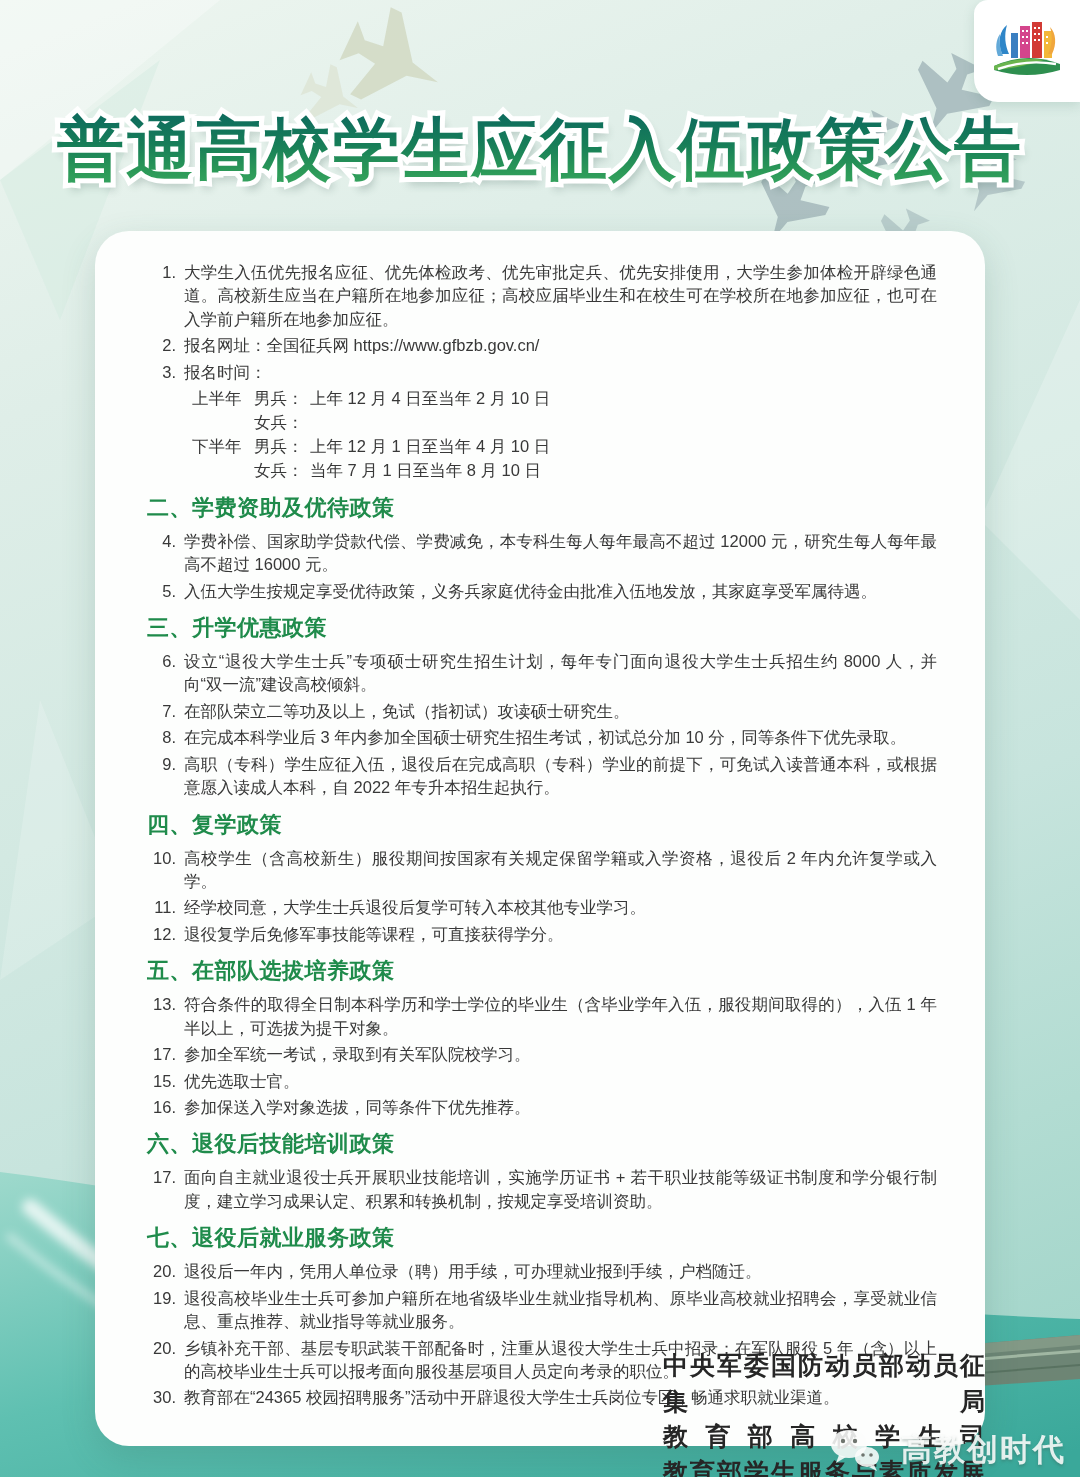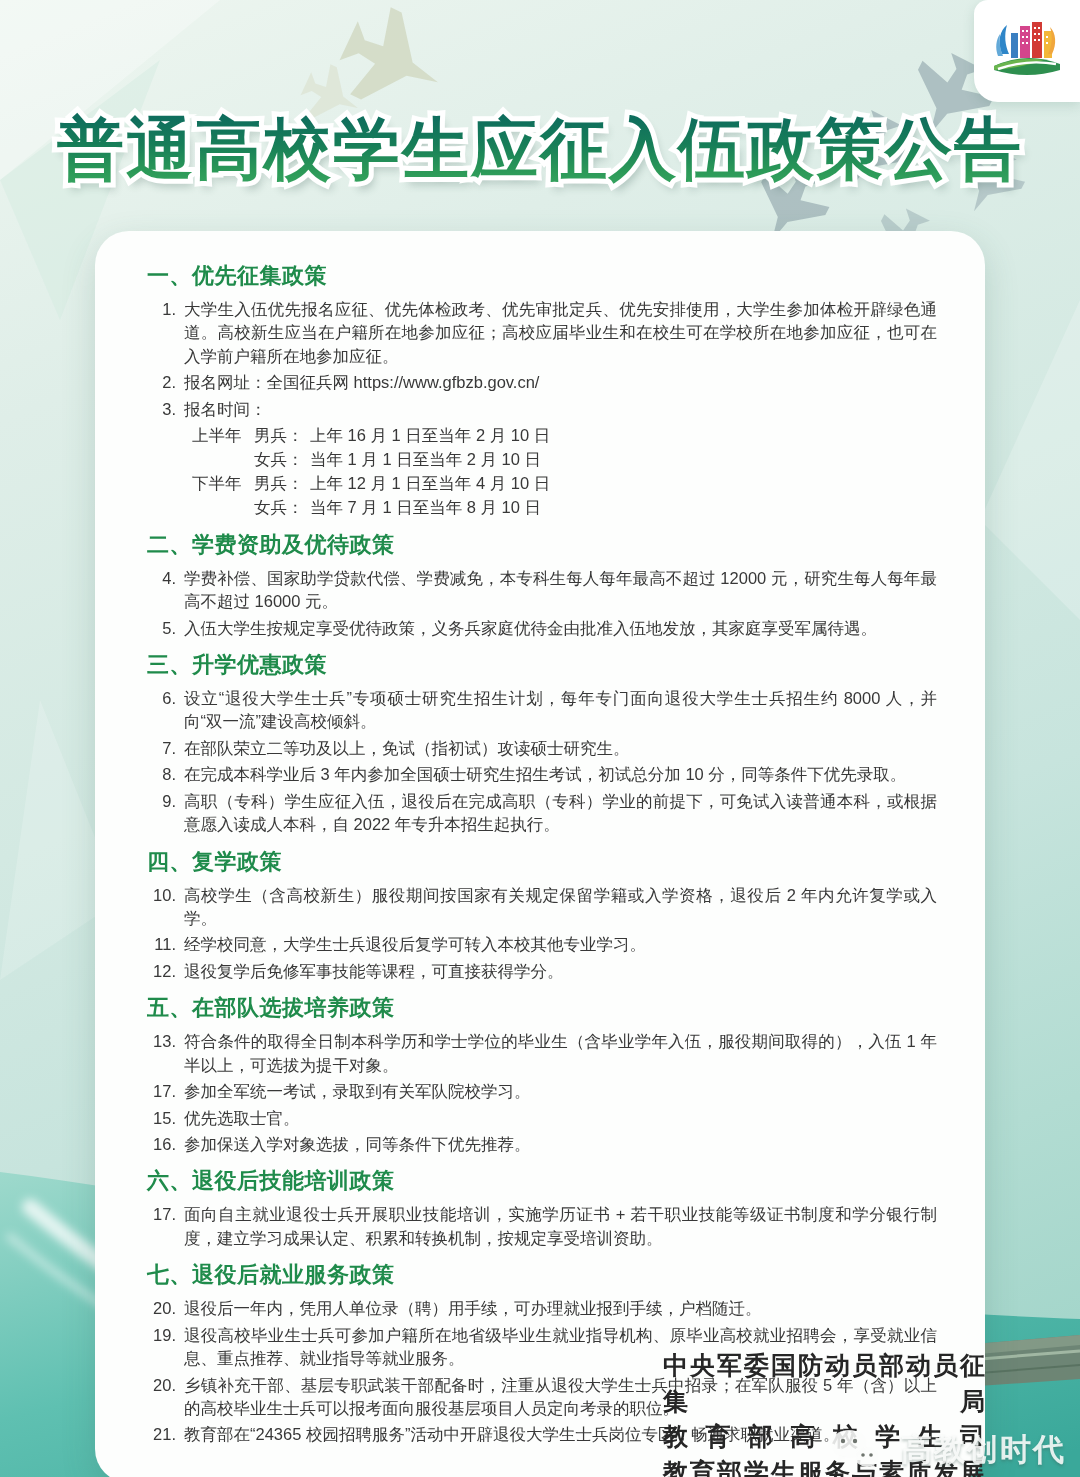--- a/index.html
+++ b/index.html
@@ -162,43 +162,41 @@
 </div>
 
 <div class="title-wrap">
   <div class="title-layer title-stroke">普通高校学生应征入伍政策公告</div>
   <div class="title-layer title-fill">普通高校学生应征入伍政策公告</div>
 </div>
 
 <div class="card">
 
   <div class="section">
-    <div class="sec-heading">一、优先征集政策</div>
     <div class="item">
       <span class="num">1.</span>
       <span class="txt">大学生入伍优先报名应征、优先体检政考、优先审批定兵、优先安排使用，大学生参加体检开辟绿色通道。高校新生应当在户籍所在地参加应征；高校应届毕业生和在校生可在学校所在地参加应征，也可在入学前户籍所在地参加应征。</span>
     </div>
     <div class="item">
       <span class="num">2.</span>
       <span class="txt">报名网址：全国征兵网 https://www.gfbzb.gov.cn/</span>
     </div>
     <div class="item">
       <span class="num">3.</span>
       <span class="txt">报名时间：</span>
     </div>
     <div class="schedule">
       <div class="sch-row">
         <span class="sch-period">上半年</span>
         <span class="sch-who">男兵：</span>
-        <span class="sch-range">上年 16 月 1 日至当年 2 月 10 日</span>
+        <span class="sch-range">上年 12 月 4 日至当年 2 月 10 日</span>
       </div>
       <div class="sch-row">
         <span class="sch-period"></span>
         <span class="sch-who">女兵：</span>
-        <span class="sch-range">当年 1 月 1 日至当年 2 月 10 日</span>
       </div>
       <div class="sch-row">
         <span class="sch-period">下半年</span>
         <span class="sch-who">男兵：</span>
         <span class="sch-range">上年 12 月 1 日至当年 4 月 10 日</span>
       </div>
       <div class="sch-row">
         <span class="sch-period"></span>
         <span class="sch-who">女兵：</span>
         <span class="sch-range">当年 7 月 1 日至当年 8 月 10 日</span>
@@ -290,21 +288,21 @@
     </div>
     <div class="item">
       <span class="num">19.</span>
       <span class="txt">退役高校毕业生士兵可参加户籍所在地省级毕业生就业指导机构、原毕业高校就业招聘会，享受就业信息、重点推荐、就业指导等就业服务。</span>
     </div>
     <div class="item">
       <span class="num">20.</span>
       <span class="txt">乡镇补充干部、基层专职武装干部配备时，注重从退役大学生士兵中招录；在军队服役 5 年（含）以上的高校毕业生士兵可以报考面向服役基层项目人员定向考录的职位。</span>
     </div>
     <div class="item">
-      <span class="num">21.</span>
+      <span class="num">30.</span>
       <span class="txt">教育部在“24365 校园招聘服务”活动中开辟退役大学生士兵岗位专区，畅通求职就业渠道。</span>
     </div>
   </div>
 </div>
 
 <div class="signature">
   <div class="sig-line">中央军委国防动员部动员征集局</div>
   <div class="sig-line">教育部高校学生司</div>
   <div class="sig-line">教育部学生服务与素质发展中心</div>
 </div>

